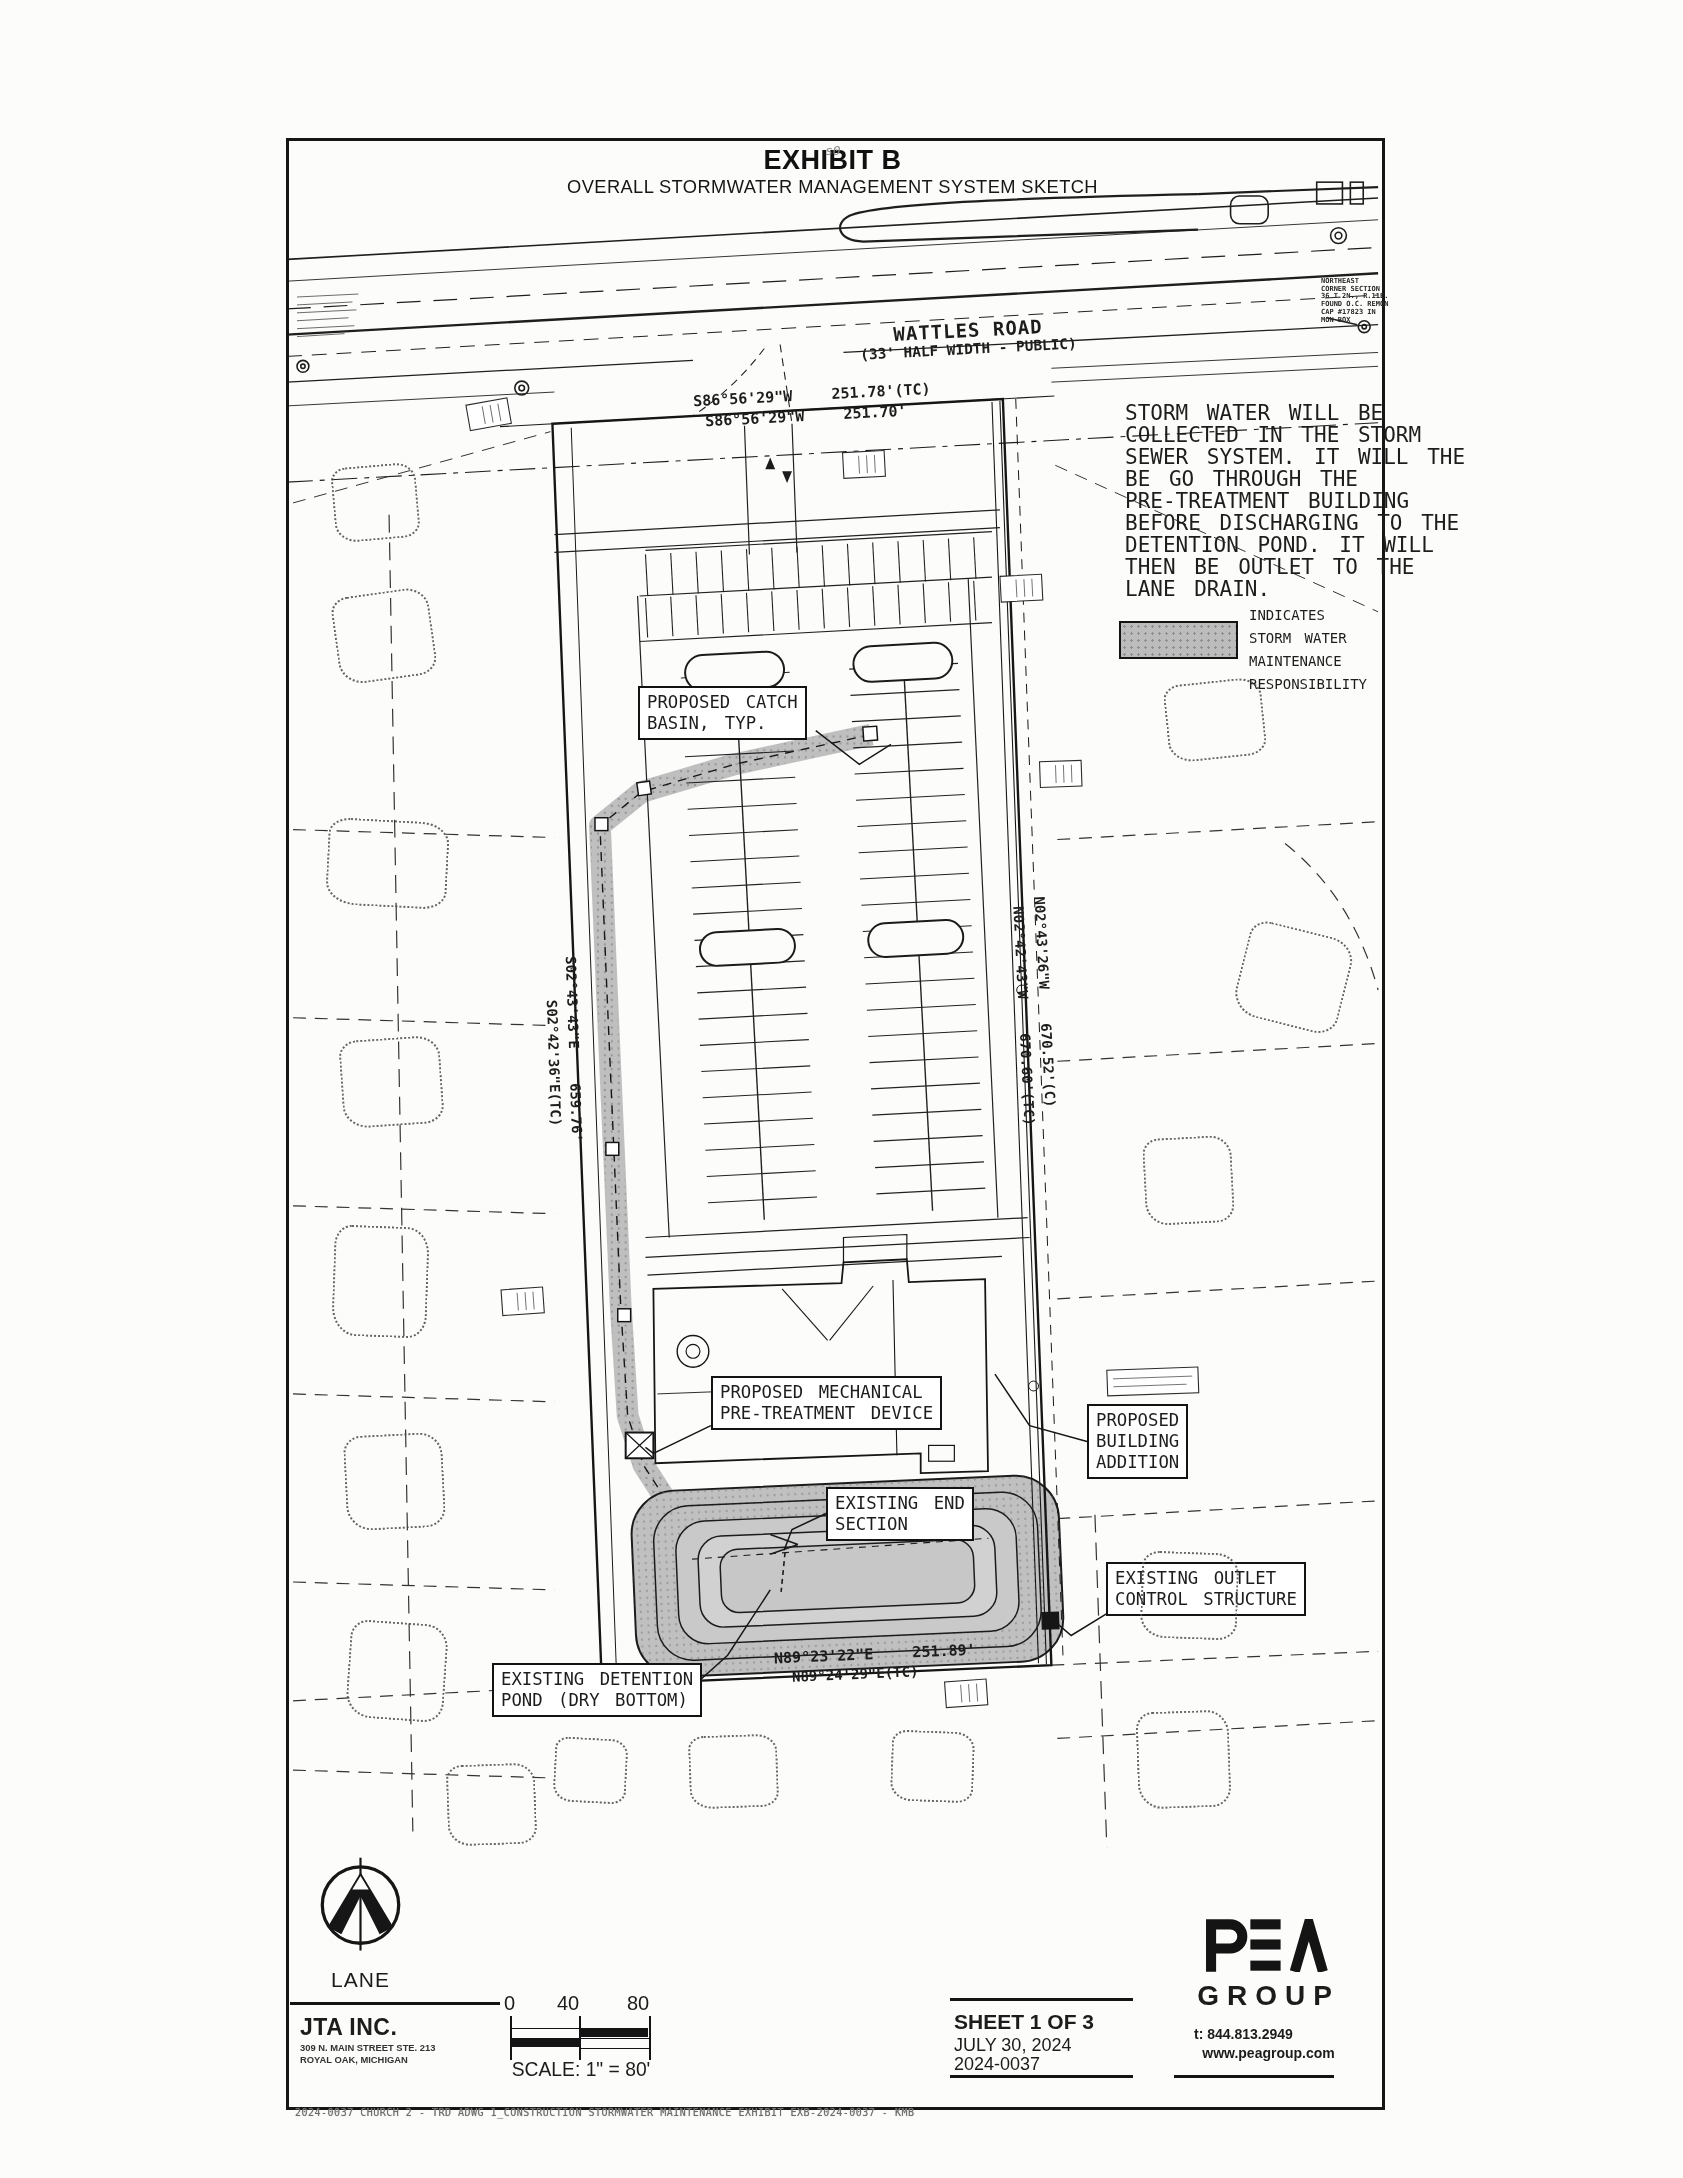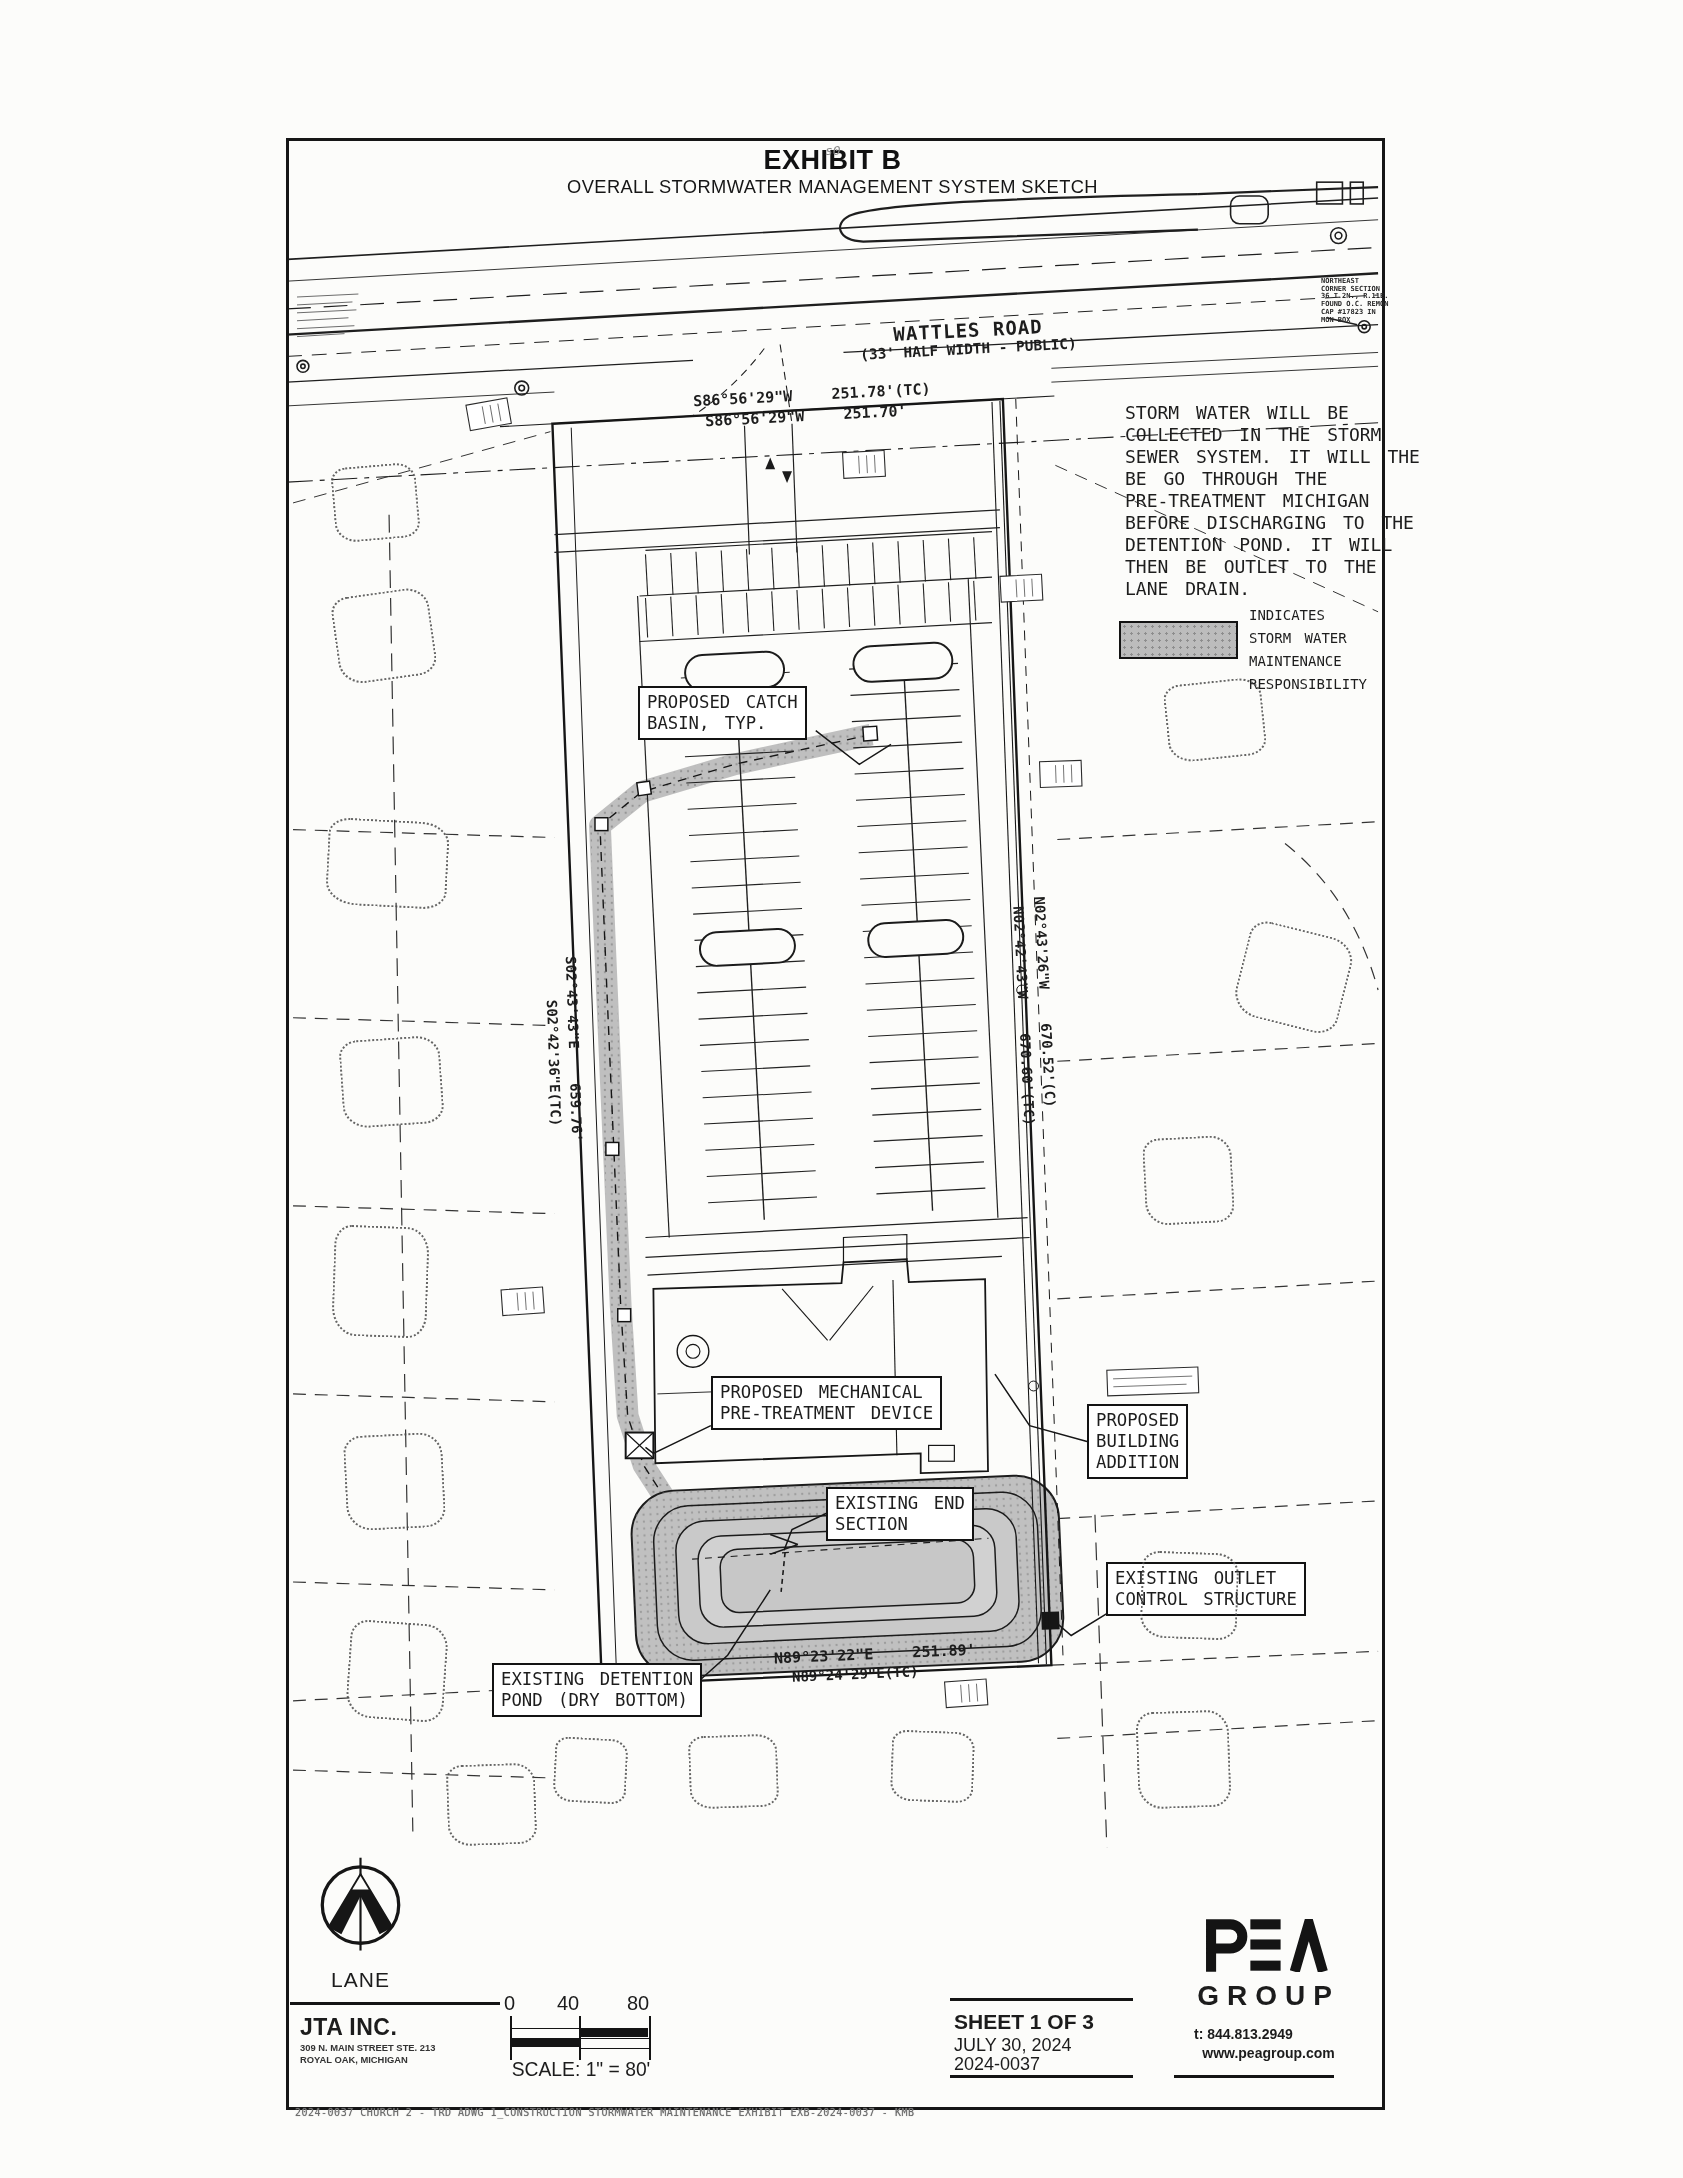--- a/index.html
+++ b/index.html
@@ -4,21 +4,21 @@
 <style>
   html,body{margin:0;padding:0;background:#d9d9d6;}
   .page{position:relative;width:1683px;height:2178px;background:#fcfcfa;overflow:hidden;
         font-family:"DejaVu Sans Mono",monospace;color:#1c1c1c;}
   .abs{position:absolute;}
   svg.art{position:absolute;left:0;top:0;}
   .frame{position:absolute;left:286px;top:138px;width:1093px;height:1966px;border:3px solid #161616;}
   .cad{font-family:"DejaVu Sans Mono",monospace;white-space:pre;color:#1d1d1d;}
   .t-title{font-family:"Liberation Sans",sans-serif;font-weight:bold;font-size:27px;letter-spacing:0.5px;color:#111;}
   .t-sub{font-family:"Liberation Sans",sans-serif;font-size:18.3px;letter-spacing:0.4px;color:#161616;}
-  .note-line{font-size:18px;line-height:22px;word-spacing:6px;}
+  .note-line{font-size:21px;line-height:22px;word-spacing:6px;}
   .legend-line{font-size:14px;line-height:23px;word-spacing:5px;}
   .callout{border:2.5px solid #131313;background:#fff;padding:4px 7px;font-size:17.3px;line-height:1.22;
            white-space:nowrap;word-spacing:5px;}
   .bearing{font-size:15px;word-spacing:4px;}
   .bearing-sm{font-size:14px;word-spacing:3px;}
   .stipple{position:absolute;border:2.2px dotted #4b4b4b;opacity:.85;border-radius:18% 24% 20% 26%;}
   .swatch{position:absolute;border:2.2px solid #131313;background-color:#bcbcbc;
           background-image:radial-gradient(#8d8d8d 1px, rgba(0,0,0,0) 1.4px);background-size:7px 7px;}
   .sans{font-family:"Liberation Sans",sans-serif;}
   .hline{position:absolute;background:#141414;height:3px;}
@@ -348,21 +348,21 @@
   <div class="abs cad bearing-sm" style="left:554px;top:1063px;transform:translate(-50%,-50%) rotate(88deg);font-weight:bold;">S02°42'36"E(TC)</div>
 
   <div class="abs cad bearing" style="left:774px;top:1645px;transform:rotate(-2.5deg);font-weight:bold;">N89°23'22"E   251.89'</div>
   <div class="abs cad bearing-sm" style="left:792px;top:1666px;transform:rotate(-2.5deg);font-weight:bold;">N89°24'29"E(TC)</div>
 
   <div class="abs" style="left:1125px;top:402px;">
     <div class="cad note-line">STORM WATER WILL BE</div>
     <div class="cad note-line">COLLECTED IN THE STORM</div>
     <div class="cad note-line">SEWER SYSTEM. IT WILL THE</div>
     <div class="cad note-line">BE GO THROUGH THE</div>
-    <div class="cad note-line">PRE-TREATMENT MICHIGAN</div>
+    <div class="cad note-line">PRE-TREATMENT BUILDING</div>
     <div class="cad note-line">BEFORE DISCHARGING TO THE</div>
     <div class="cad note-line">DETENTION POND. IT WILL</div>
     <div class="cad note-line">THEN BE OUTLET TO THE</div>
     <div class="cad note-line">LANE DRAIN.</div>
   </div>
 
   <div class="swatch" style="left:1119px;top:621px;width:115px;height:34px;"></div>
   <div class="abs" style="left:1249px;top:604px;">
     <div class="cad legend-line">INDICATES</div>
     <div class="cad legend-line">STORM WATER</div>

